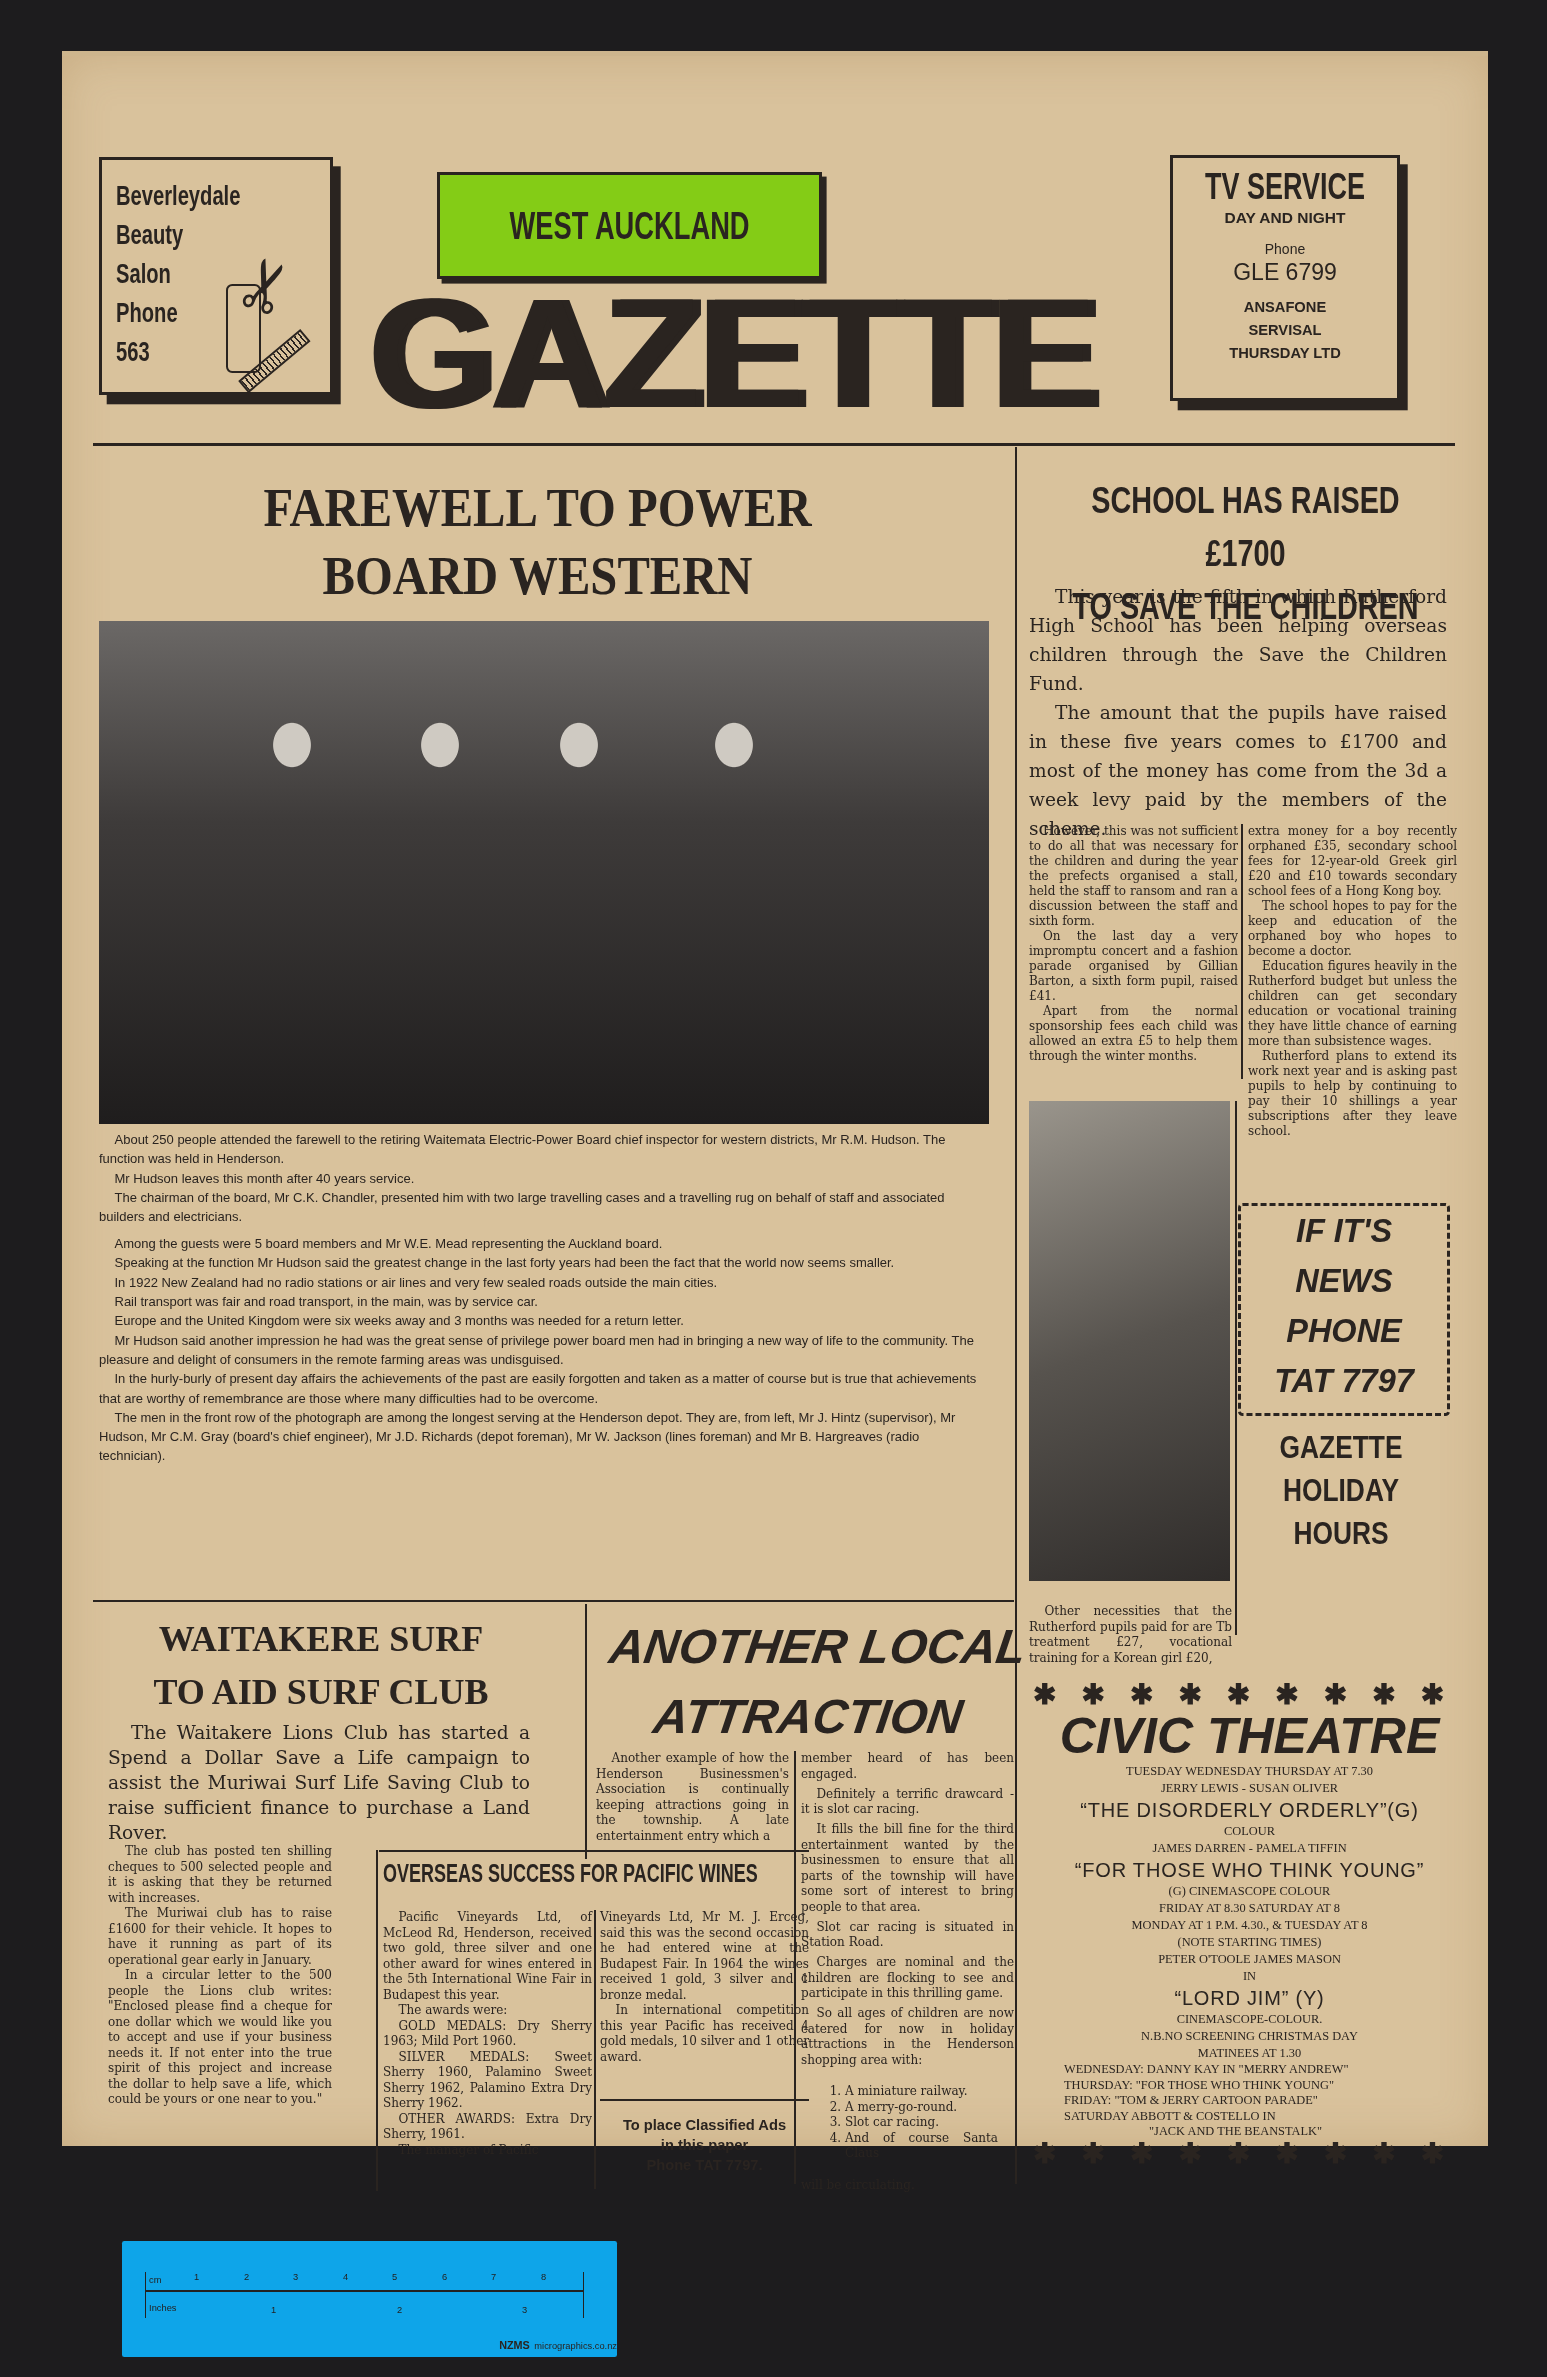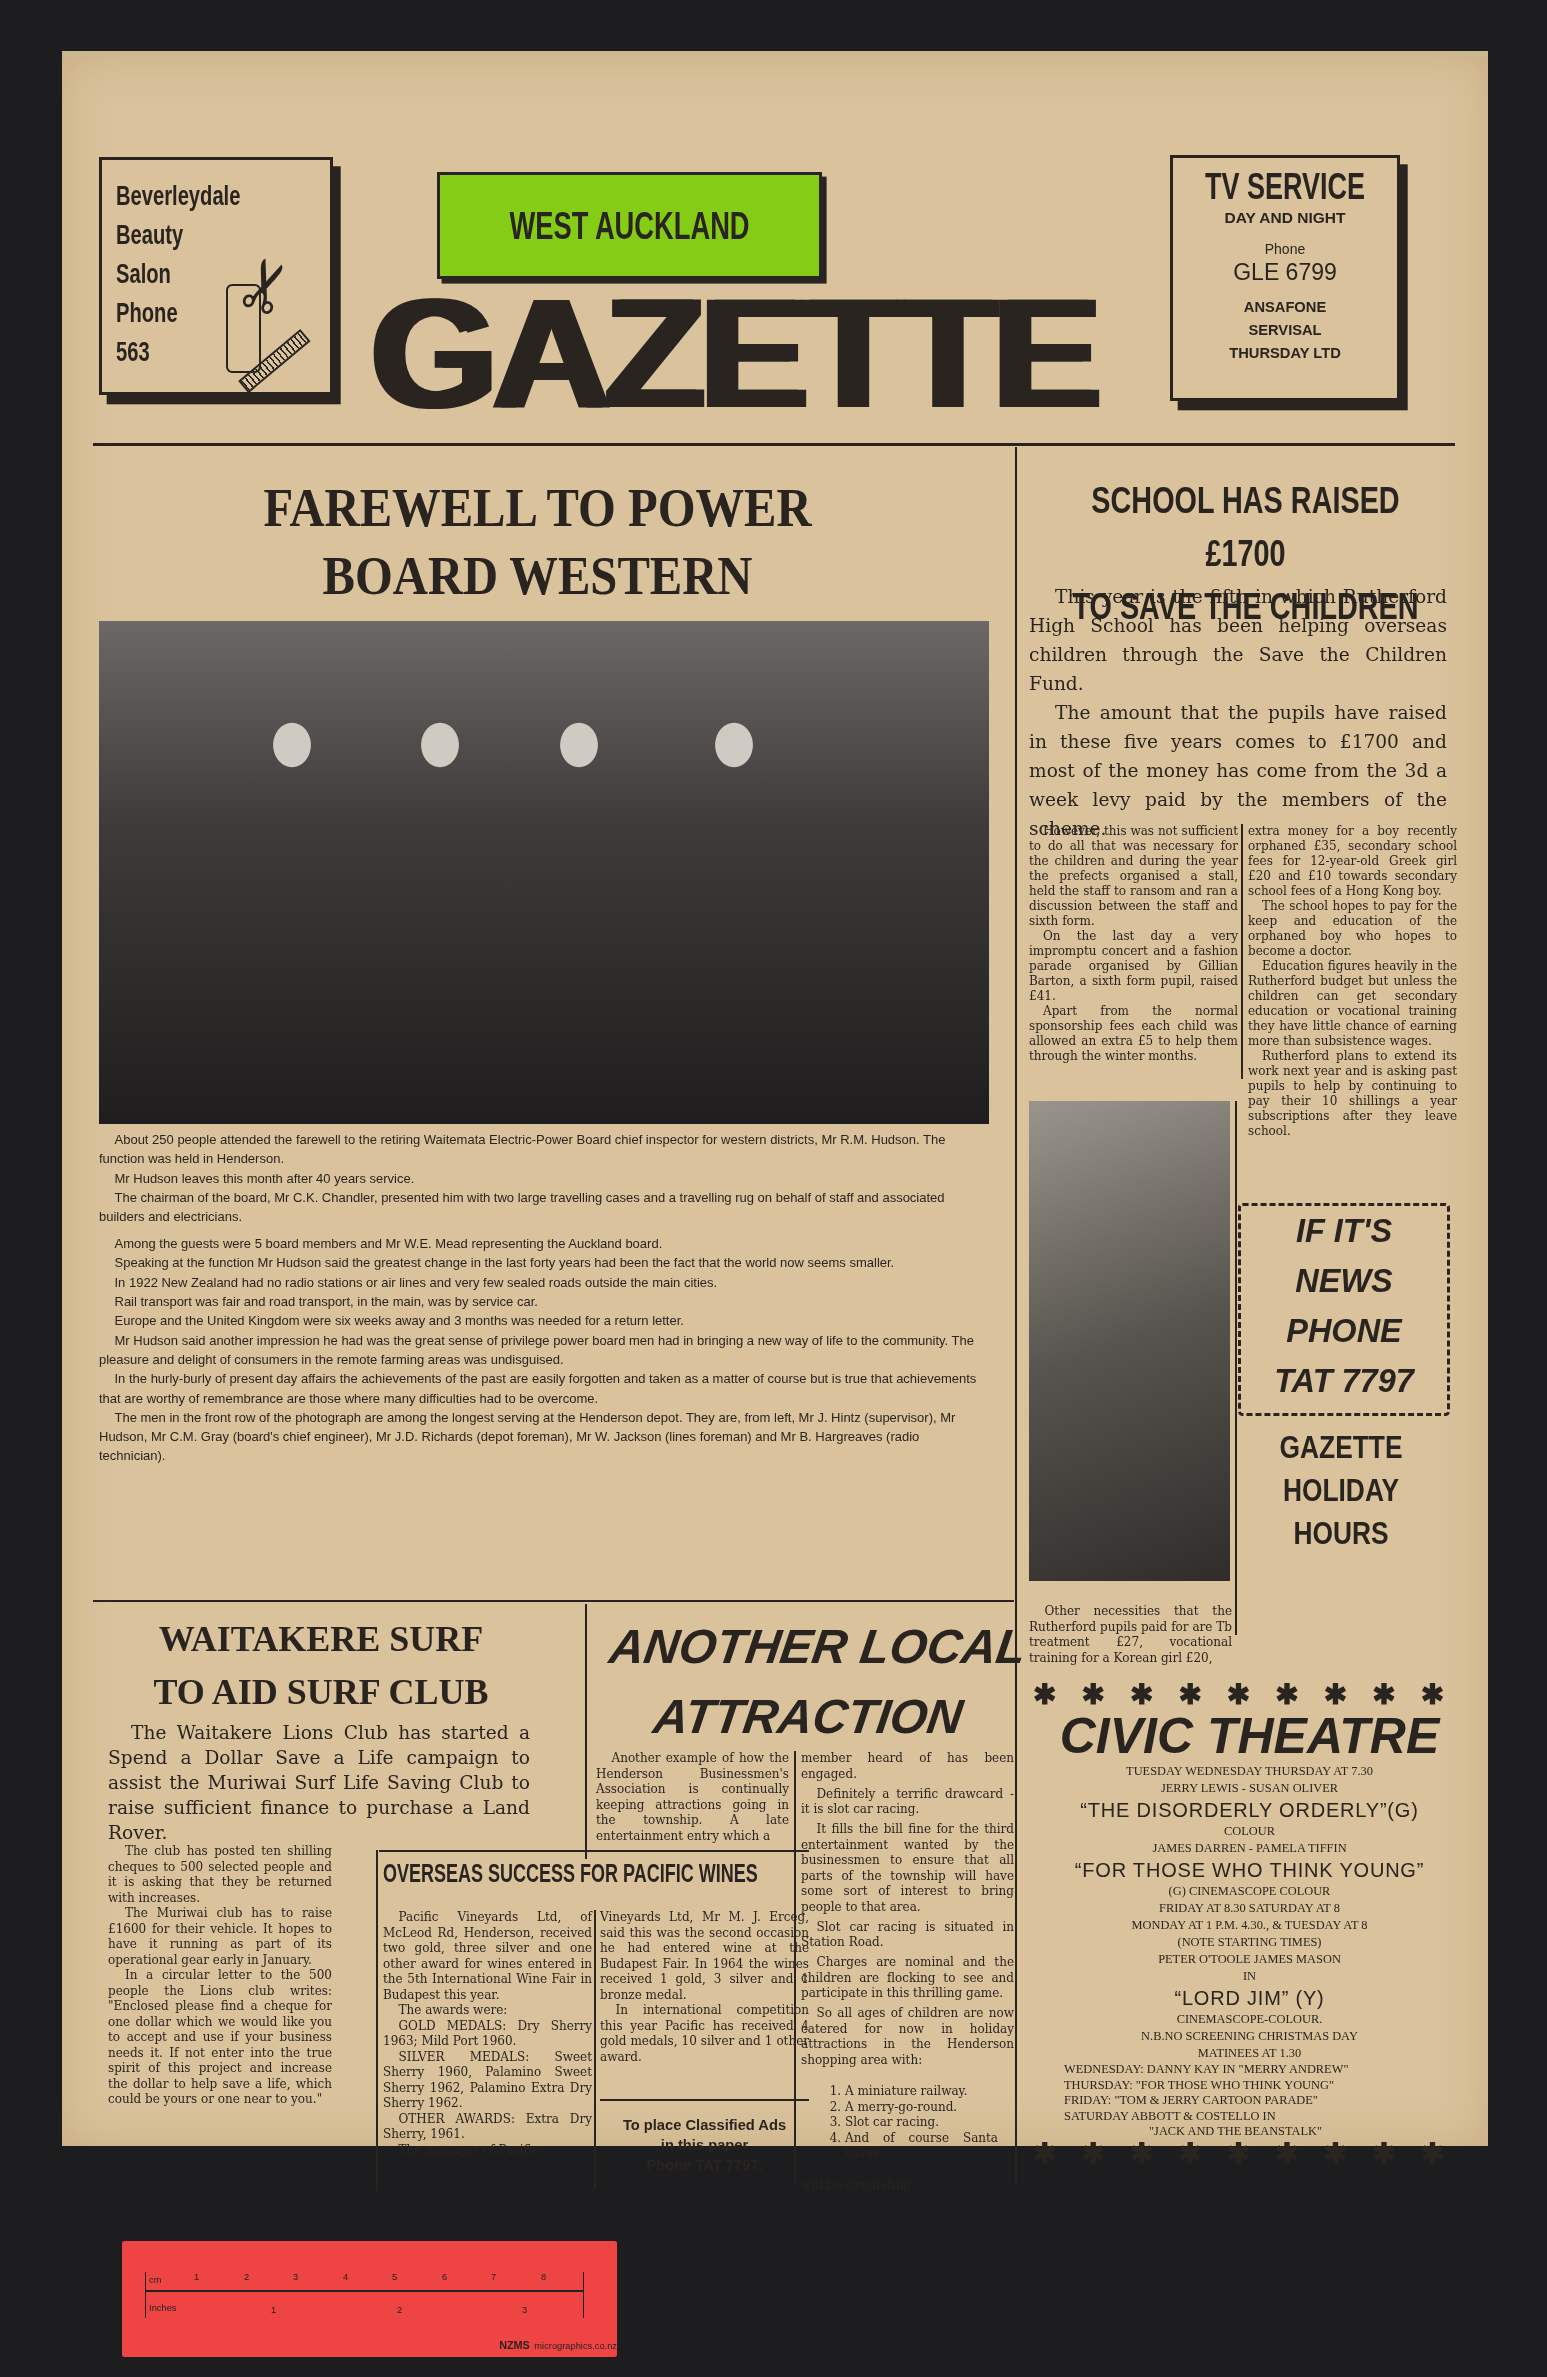--- a/index.html
+++ b/index.html
@@ -67,21 +67,21 @@
   .wines-a { left:321px; top:1854px; width:209px; font-size:12px; line-height:15.5px; text-align:justify; }
   .wines-b { left:538px; top:1854px; width:209px; font-size:12px; line-height:15.5px; text-align:justify; }
   .wines-a p, .wines-b p { margin:0; text-indent:15.5px; }
   .classified { left:538px; top:2059px; width:209px; text-align:center; font-family:"Liberation Sans", sans-serif; font-weight:bold; font-size:14.7px; line-height:20px; }
   .attr-head { left:542px; top:1556px; width:418px; text-align:center; font-family:"Liberation Sans", sans-serif; font-weight:bold; font-style:italic; font-size:48px; line-height:70px; transform:skewX(-8deg); }
   .attr-a { left:534px; top:1695px; width:193px; font-size:12px; line-height:15.5px; text-align:justify; }
   .attr-b { left:739px; top:1695px; width:213px; font-size:12px; line-height:15.5px; text-align:justify; }
   .attr-a p, .attr-b p { margin:0 0 4.6px 0; text-indent:15.5px; }
   .attr-b ol { margin:16px; padding-left:28px; }
   
-  .ruler { left:122px; top:2241px; width:495px; height:116px; background:#ef4444; border-radius:2.3px; }
+  .ruler { left:122px; top:2241px; width:495px; height:116px; background:#0ea5e9; border-radius:2.3px; }
   .ruler .scale { position:absolute; left:23px; top:31px; width:437px; height:46px; border-left:1.5px solid #222; border-right:1.5px solid #222; }
   .ruler .axis { position:absolute; left:0; right:0; top:18px; height:1.5px; background:#222; }
   .ruler .lbl { position:absolute; font-family:"Liberation Sans", sans-serif; font-size:9.3px; color:#222; }
   .ruler .brand { position:absolute; left:0; right:0; bottom:6.2px; text-align:right; font-family:"Liberation Sans", sans-serif; font-size:9.3px; }
   .ruler .brand b { font-size:10.8px; margin-right:4.6px; }
 </style>
 </head>
 <body>
 
 <div class="paper-tear"></div>

